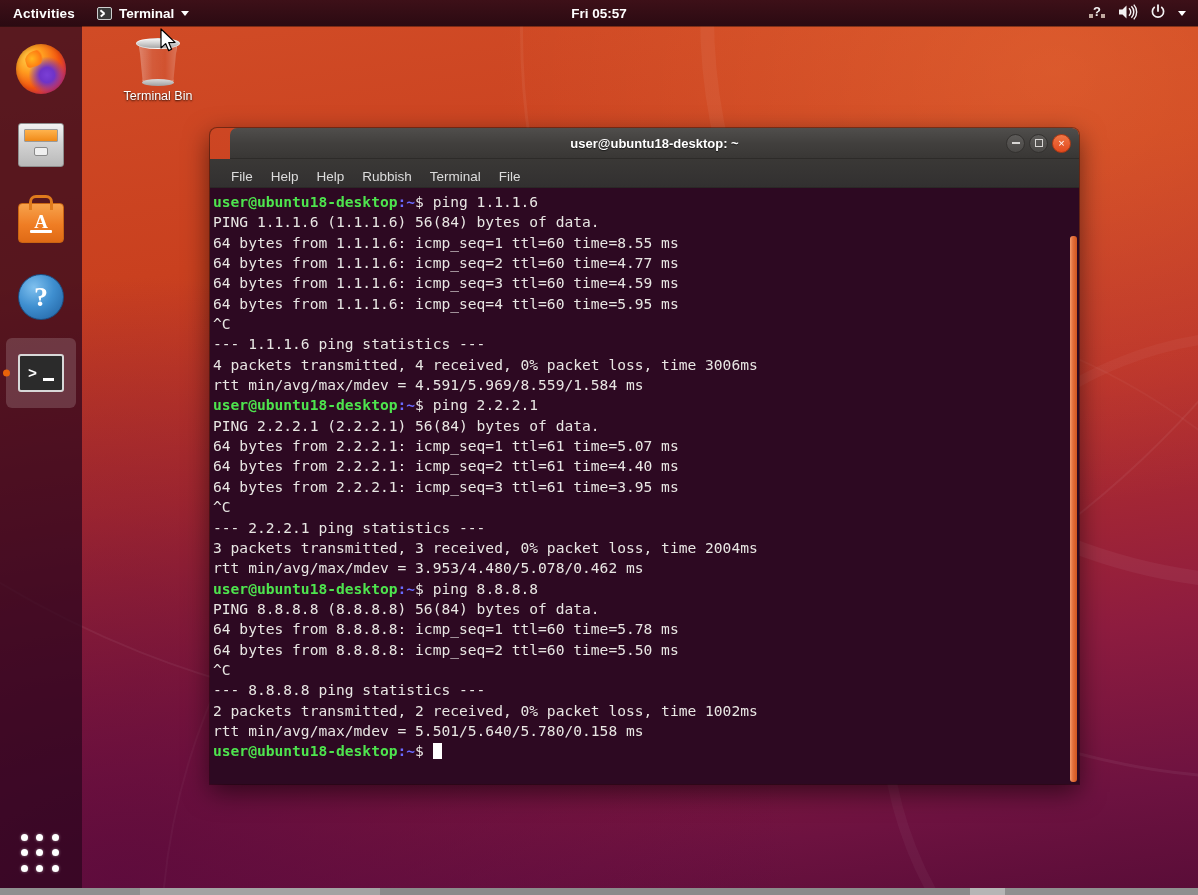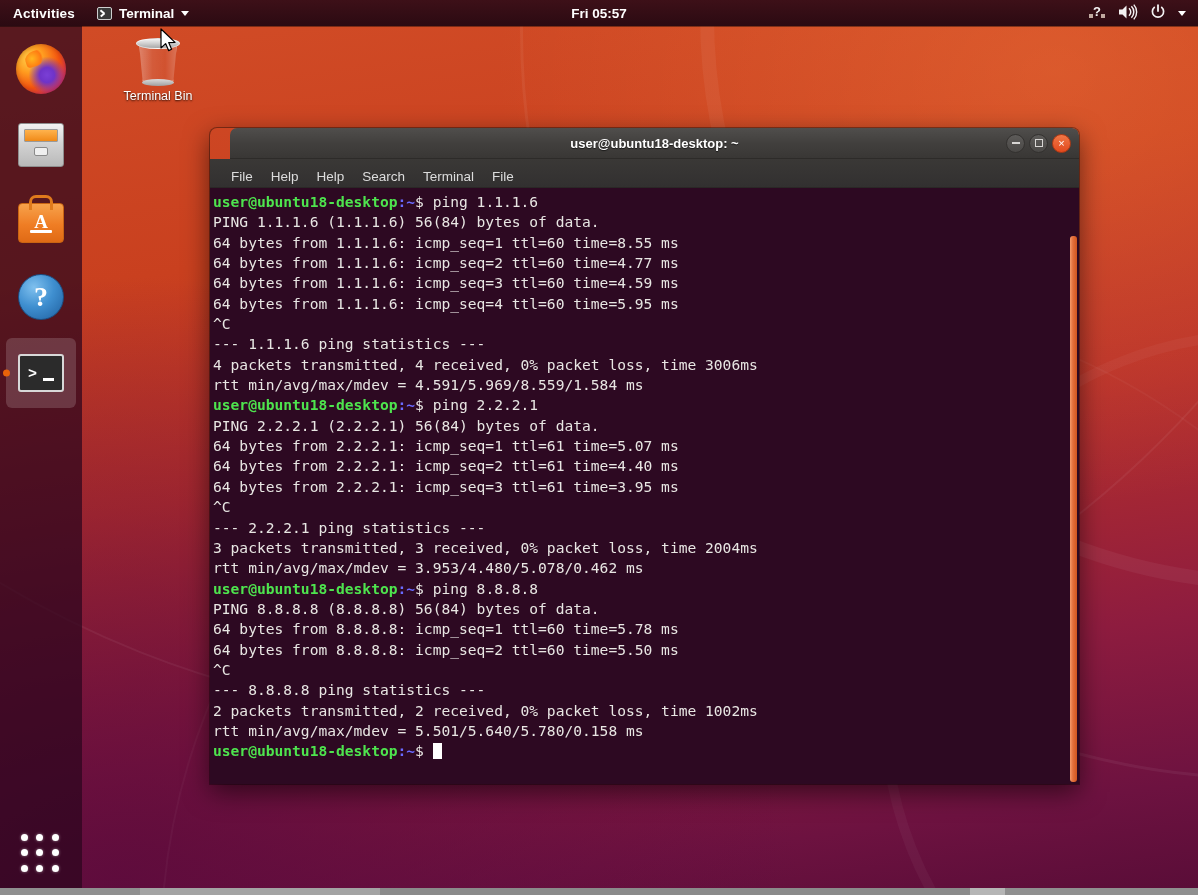--- a/index.html
+++ b/index.html
@@ -434,21 +434,21 @@
           <span class="sq"></span>
         </div>
       <div class="wbtn close">×</div>
     </div>
   </div>
 
   <div id="menubar">
     <div class="menu-item">File</div>
     <div class="menu-item">Help</div>
     <div class="menu-item">Help</div>
-    <div class="menu-item">Search</div>
+    <div class="menu-item">Rubbish</div>
     <div class="menu-item">Terminal</div>
     <div class="menu-item">File</div>
   </div>
 
   <div id="screen">
     <div id="lines"><div class="ln"><span class="c-prompt">user@ubuntu18-desktop</span><span class="c-path">:~</span><span class="c-white">$ ping 1.1.1.6</span></div><div class="ln">PING 1.1.1.6 (1.1.1.6) 56(84) bytes of data.</div><div class="ln">64 bytes from 1.1.1.6: icmp_seq=1 ttl=60 time=8.55 ms</div><div class="ln">64 bytes from 1.1.1.6: icmp_seq=2 ttl=60 time=4.77 ms</div><div class="ln">64 bytes from 1.1.1.6: icmp_seq=3 ttl=60 time=4.59 ms</div><div class="ln">64 bytes from 1.1.1.6: icmp_seq=4 ttl=60 time=5.95 ms</div><div class="ln">^C</div><div class="ln">--- 1.1.1.6 ping statistics ---</div><div class="ln">4 packets transmitted, 4 received, 0% packet loss, time 3006ms</div><div class="ln">rtt min/avg/max/mdev = 4.591/5.969/8.559/1.584 ms</div><div class="ln"><span class="c-prompt">user@ubuntu18-desktop</span><span class="c-path">:~</span><span class="c-white">$ ping 2.2.2.1</span></div><div class="ln">PING 2.2.2.1 (2.2.2.1) 56(84) bytes of data.</div><div class="ln">64 bytes from 2.2.2.1: icmp_seq=1 ttl=61 time=5.07 ms</div><div class="ln">64 bytes from 2.2.2.1: icmp_seq=2 ttl=61 time=4.40 ms</div><div class="ln">64 bytes from 2.2.2.1: icmp_seq=3 ttl=61 time=3.95 ms</div><div class="ln">^C</div><div class="ln">--- 2.2.2.1 ping statistics ---</div><div class="ln">3 packets transmitted, 3 received, 0% packet loss, time 2004ms</div><div class="ln">rtt min/avg/max/mdev = 3.953/4.480/5.078/0.462 ms</div><div class="ln"><span class="c-prompt">user@ubuntu18-desktop</span><span class="c-path">:~</span><span class="c-white">$ ping 8.8.8.8</span></div><div class="ln">PING 8.8.8.8 (8.8.8.8) 56(84) bytes of data.</div><div class="ln">64 bytes from 8.8.8.8: icmp_seq=1 ttl=60 time=5.78 ms</div><div class="ln">64 bytes from 8.8.8.8: icmp_seq=2 ttl=60 time=5.50 ms</div><div class="ln">^C</div><div class="ln">--- 8.8.8.8 ping statistics ---</div><div class="ln">2 packets transmitted, 2 received, 0% packet loss, time 1002ms</div><div class="ln">rtt min/avg/max/mdev = 5.501/5.640/5.780/0.158 ms</div><div class="ln"><span class="c-prompt">user@ubuntu18-desktop</span><span class="c-path">:~</span><span class="c-white">$ </span><span class="cursor-blk"></span></div></div>
     <div id="scrollbar">
       <div id="scrollthumb"></div>
     </div>
   </div>

